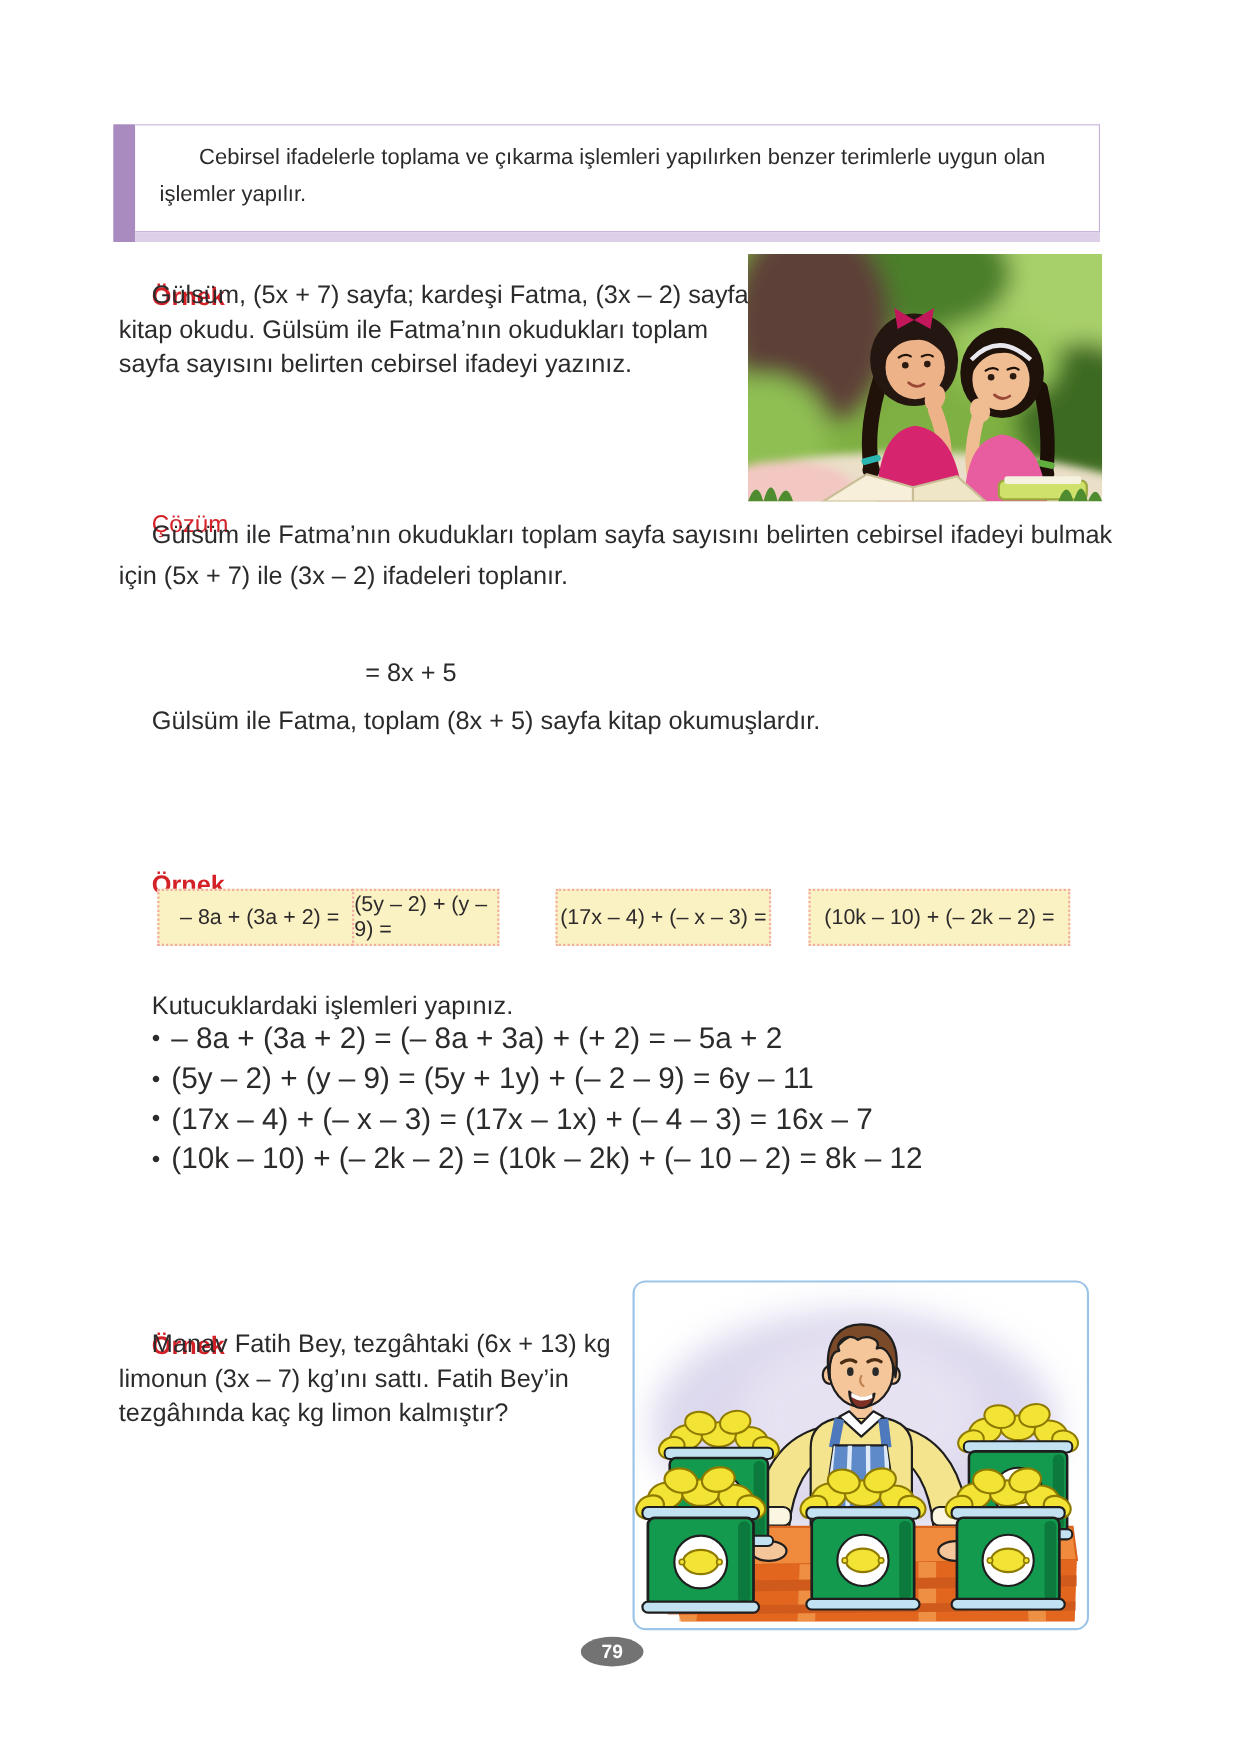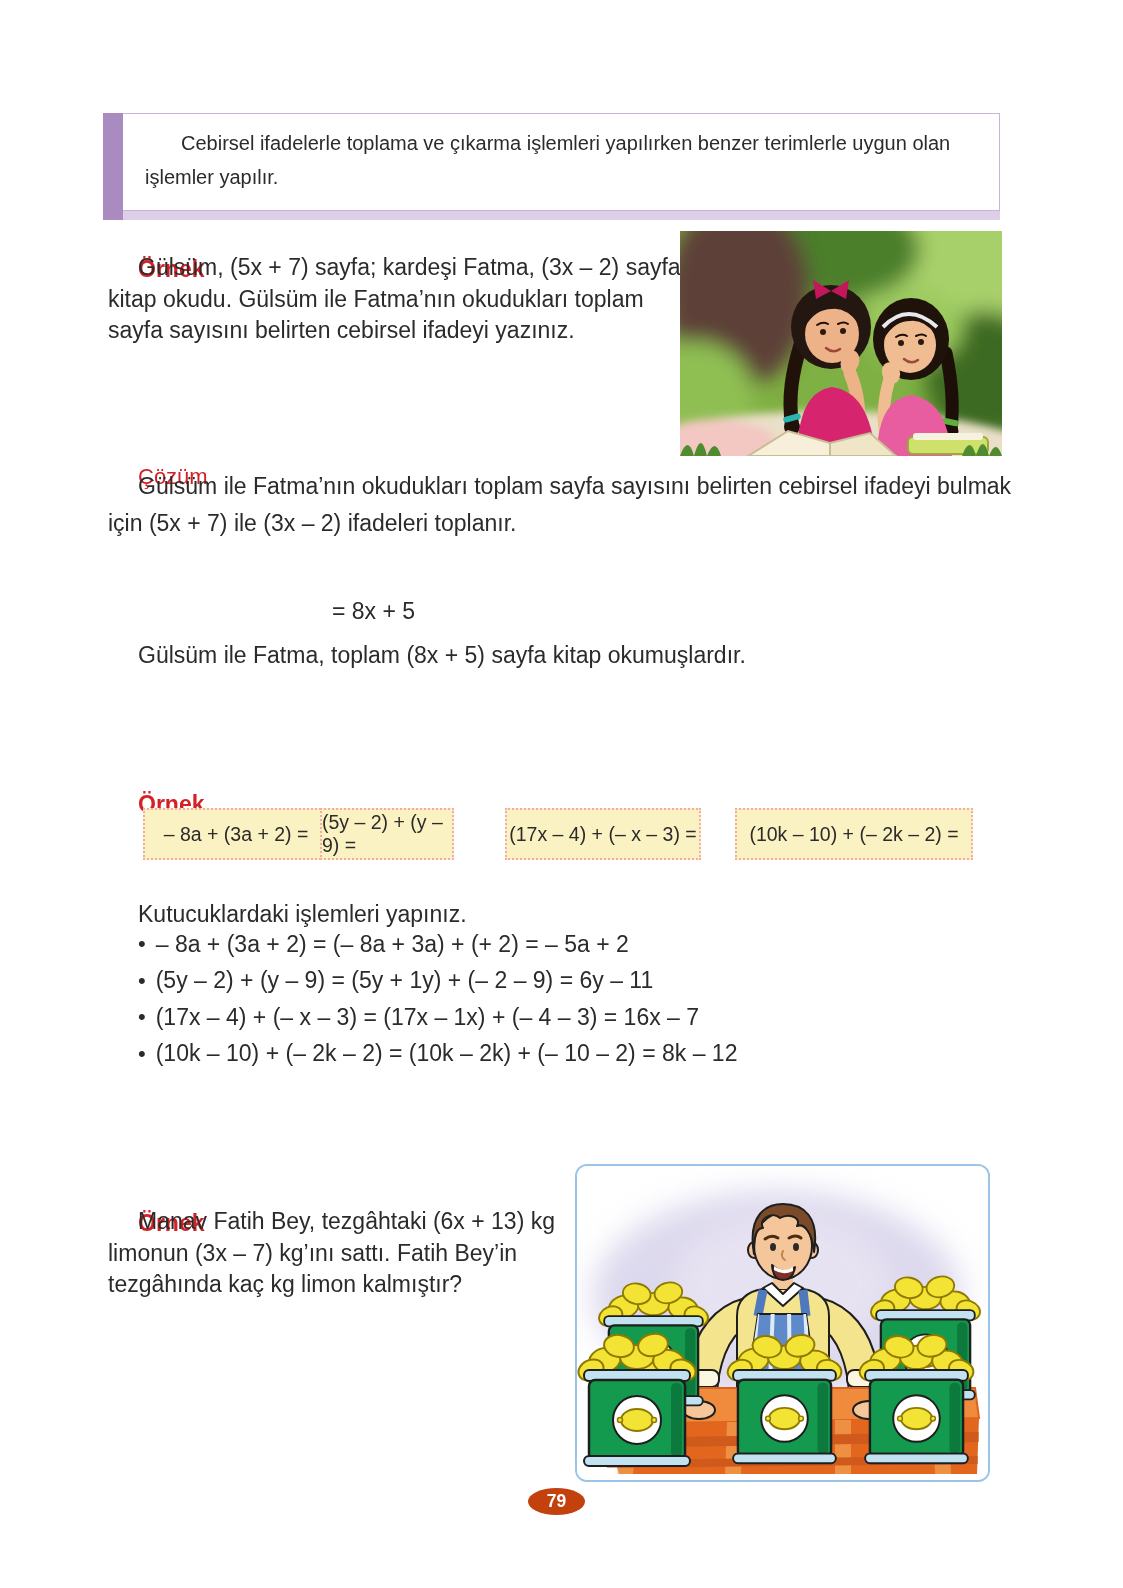--- a/index.html
+++ b/index.html
@@ -37,35 +37,35 @@
   .ybox {
     position:absolute; top:808px; height:52px; background:#fbf2c3;
     border:2px dotted #f2aca5; display:flex; align-items:center; justify-content:center;
     font-size:19.5px; color:#2d2a2b;
   }
   #ybox1 { left:143px; width:186px; }
   #ybox2 { left:320px; width:134px; }
   #ybox3 { left:505px; width:196px; }
   #ybox4 { left:735px; width:238px; }
   
-  .bullets { position:absolute; left:138px; top:926px; font-size:23px; }
+  .bullets { position:absolute; left:138px; top:926px; font-size:27px; }
   .bullet-line { height:36.5px; display:flex; align-items:center; }
   .bullet-line::before { content:"\2022"; margin-right:10px; font-size:22px; }
   
   .photo { position:absolute; left:680px; top:231px; width:322px; height:225px; overflow:hidden; }
   .photo svg { width:100%; height:100%; display:block; }
   .illustration {
     position:absolute; left:575px; top:1164px; width:415px; height:318px;
     border:2px solid #9cc4e8; border-radius:12px; background:#ffffff; overflow:hidden;
   }
   .illustration svg { width:100%; height:100%; display:block; }
   
   .page-badge {
     position:absolute; left:528px; top:1488px; width:57px; height:27px;
-    background:#c2410c; border-radius:50%; color:#ffffff; font-weight:bold; font-size:17.5px;
+    background:#737373; border-radius:50%; color:#ffffff; font-weight:bold; font-size:17.5px;
     display:flex; align-items:center; justify-content:center;
   }
 </style>
 </head>
 <body>
 
 <div class="page">
 
   <div class="info-box">
     <div class="info-bar"></div>

